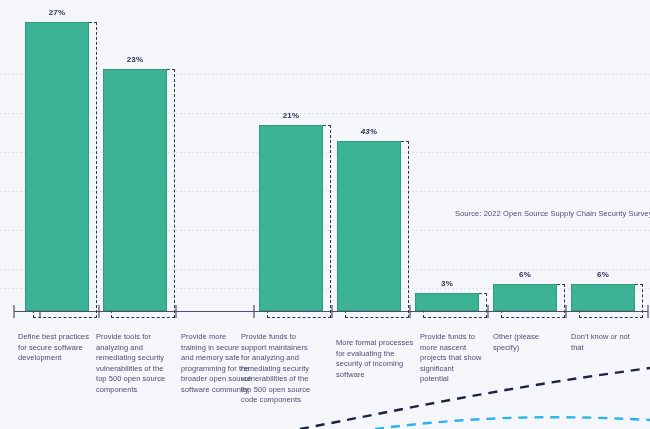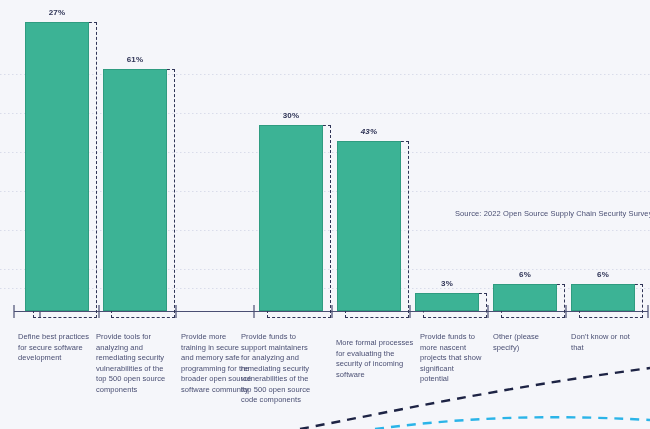--- a/index.html
+++ b/index.html
@@ -103,28 +103,28 @@
 
     <div class="bar-group" style="left:25px;width:64px;height:289px;">
       <div class="bar-shadow" style="width:64px;height:296px;"></div>
       <div class="bar-solid" style="width:64px;height:289px;"></div>
       <div class="bar-label" style="top:-14px;">27%</div>
     </div>
 
     <div class="bar-group" style="left:103px;width:64px;height:242px;">
       <div class="bar-shadow" style="width:64px;height:249px;"></div>
       <div class="bar-solid" style="width:64px;height:242px;"></div>
-      <div class="bar-label" style="top:-14px;">61%</div>
+      <div class="bar-label" style="top:-14px;">23%</div>
     </div>
 
 
     <div class="bar-group" style="left:259px;width:64px;height:186px;">
       <div class="bar-shadow" style="width:64px;height:193px;"></div>
       <div class="bar-solid" style="width:64px;height:186px;"></div>
-      <div class="bar-label" style="top:-14px;">30%</div>
+      <div class="bar-label" style="top:-14px;">21%</div>
     </div>
 
     <div class="bar-group" style="left:337px;width:64px;height:170px;font-style:italic;">
       <div class="bar-shadow" style="width:64px;height:177px;"></div>
       <div class="bar-solid" style="width:64px;height:170px;"></div>
       <div class="bar-label" style="top:-14px;">43%</div>
     </div>
 
     <div class="bar-group" style="left:415px;width:64px;height:18px;">
       <div class="bar-shadow" style="width:64px;height:25px;"></div>

